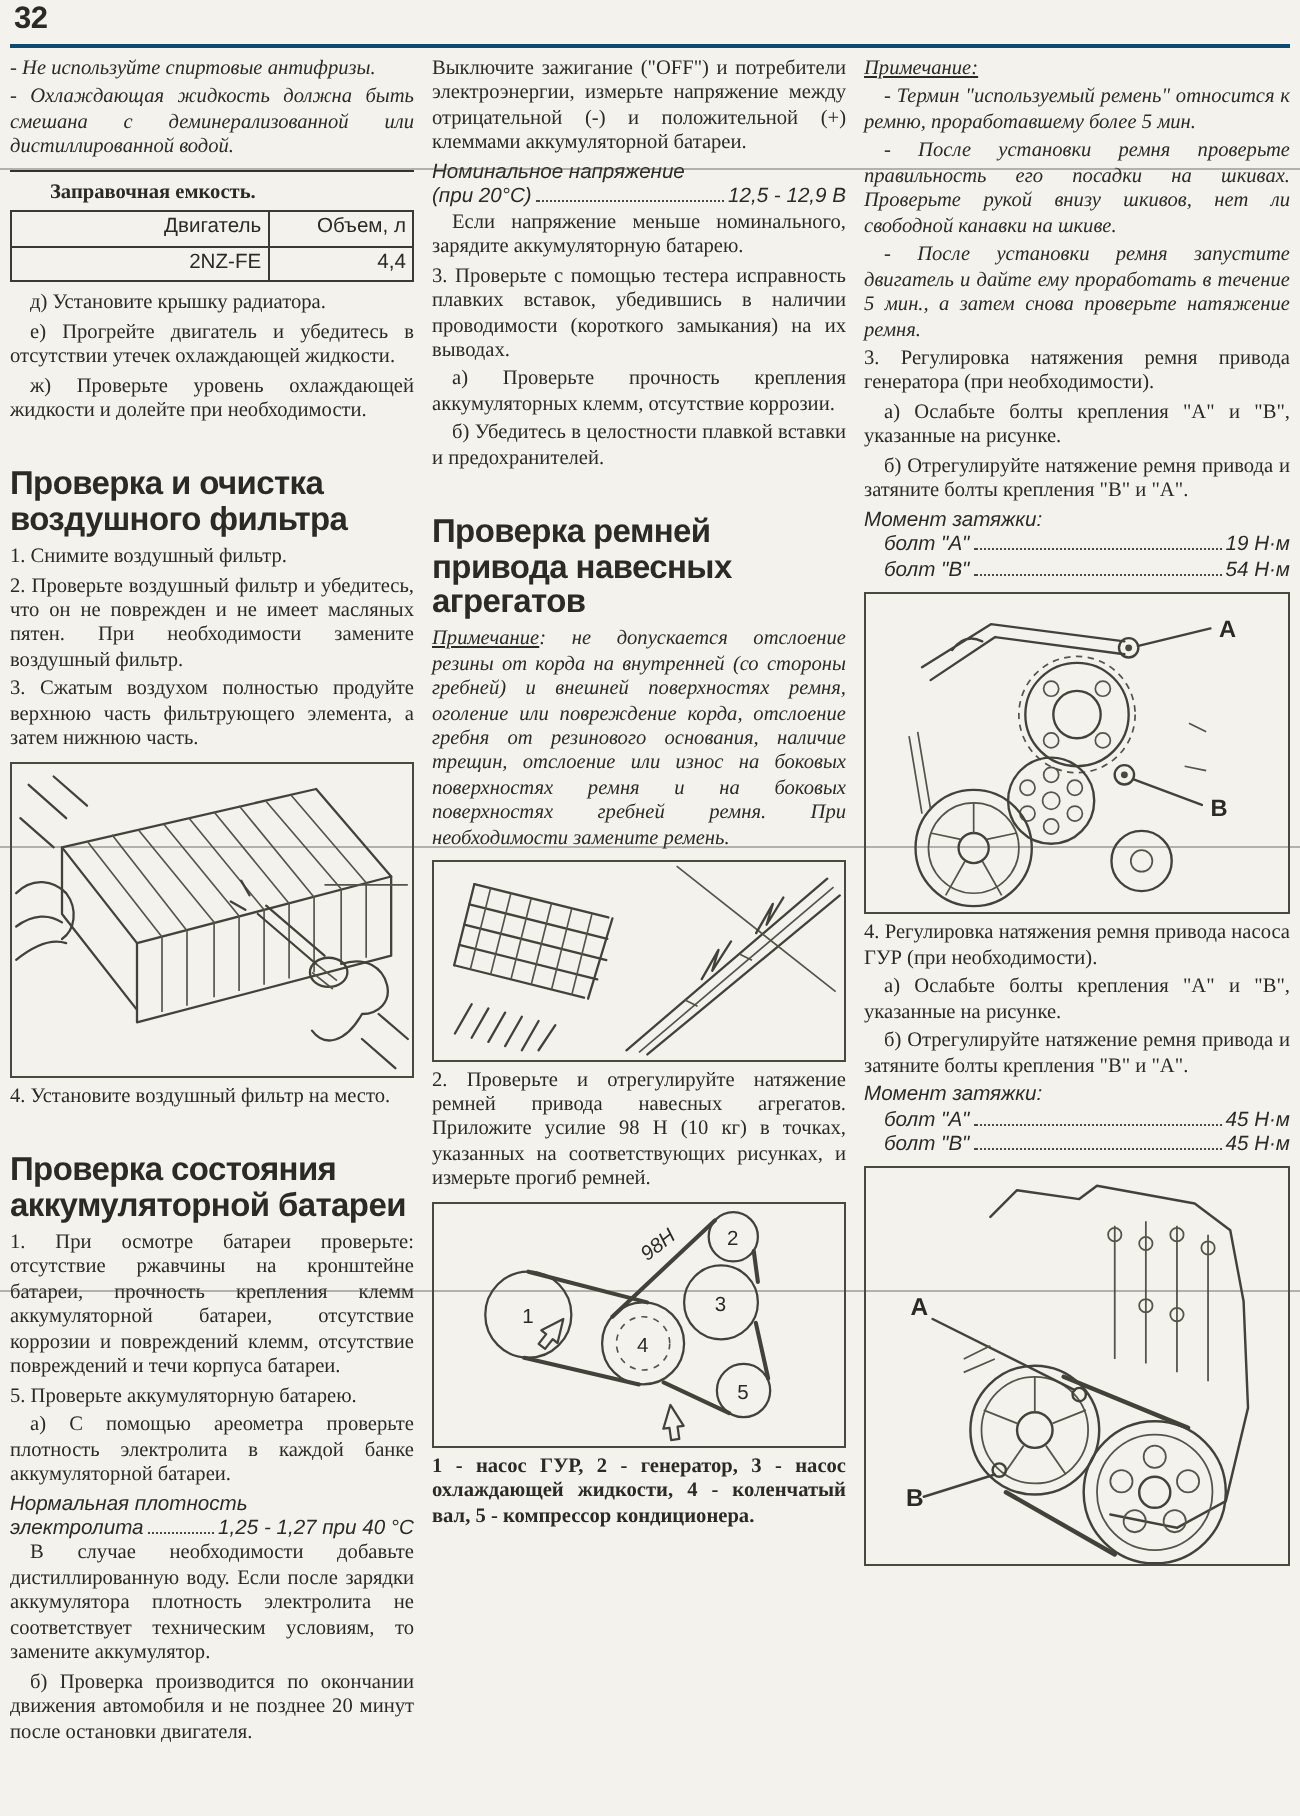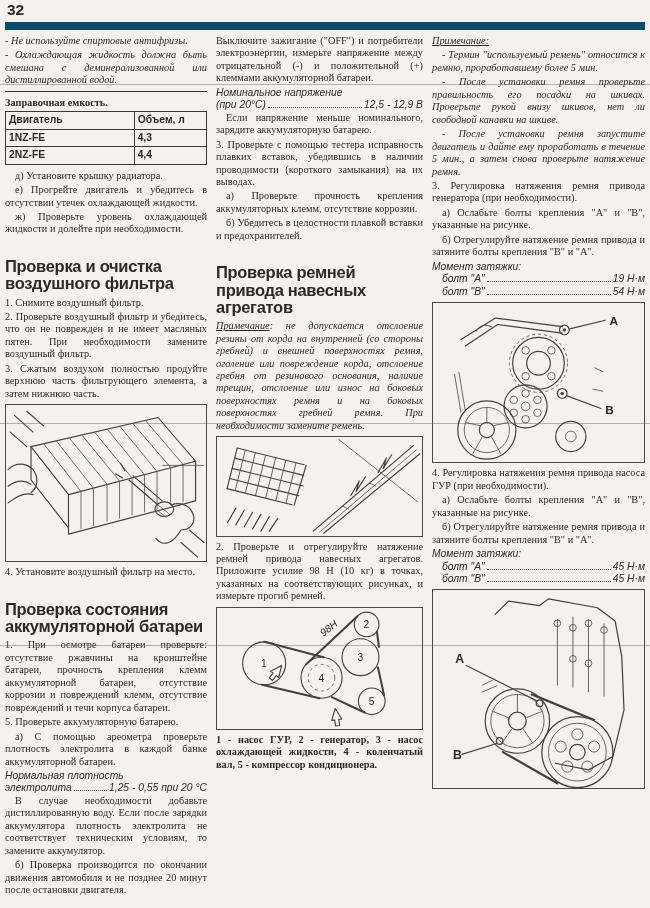--- a/index.html
+++ b/index.html
@@ -6,45 +6,45 @@
   html,body { width:650px; }
   body { background:#e8e7e2; }
   .page {
     width:650px; height:908px; background:#f3f2ed;
     font-family:"Liberation Sans", sans-serif; color:#2b2a25;
     position:relative; overflow:hidden; padding:0 5px 4px 5px;
   }
   
   .hdr {
     display:flex; gap:12px; align-items:baseline;
-    border-bottom:8px solid #0c4a6e; padding:1px 2px 3px 2px;
+    border-bottom:2px solid #0c4a6e; padding:1px 2px 3px 2px;
     font-weight:bold; font-size:15.5px; letter-spacing:-0.2px;
   }
   .hdr .num { flex:0 0 auto; }
   
   .body { display:flex; gap:9px; padding-top:5px; }
   .col { font-size:10.3px; line-height:1.21; text-align:justify; }
   .colL { width:202px; flex:0 0 202px; }
   .rwrap { flex:1; display:flex; flex-direction:column; }
   .cols2 { display:flex; gap:9px; }
   .colM { width:207px; flex:0 0 207px; }
   .colR { flex:1; }
   p { margin:0 0 2px 0;font-family:Liberation Serif, serif; }
   .ind { text-indent:10px; }
   .it { font-style:italic; }
-  .bold { font-weight:bold; }
+  .bold { font-weight:bold;margin-left:20px; }
   .ul { text-decoration:underline; }
   h2 {
     font-size:16.5px; line-height:1.05; font-weight:bold;
     margin:22px 0 4px 0; letter-spacing:-0.3px; text-align:left;
   }
   .hr { border-top:1.5px solid #33322c; margin:4px 0 5px 0; }
   
   table { border-collapse:collapse; width:100%; font-size:10.3px; }
-  td,th { border:1.6px solid #3a3933; padding:2px 3px; text-align:left; font-weight:bold; vertical-align:middle; }
+  td,th { border:1.6px solid #3a3933; padding:2px 3px; text-align:right; font-weight:normal; vertical-align:middle; }
   .captable { margin:2px 0 5px 0; }
   .captable td:first-child, .captable th:first-child { width:64%; }
   
   .leader { display:flex; align-items:baseline; font-style:italic; }
   .leader .lab { white-space:nowrap; }
   .leader .val { white-space:nowrap; }
   .leader .dots { flex:1; border-bottom:1.3px dotted #4a493f; margin:0 2px 2px 2px; min-width:10px; }
   .torq { padding-left:10px; }
   
   .fig { border:1.5px solid #4a493f; margin:4px 0; position:relative; }
@@ -75,24 +75,20 @@
       <p class="it">- Не используйте спиртовые антифризы.</p>
       <p class="it">- Охлаждающая жидкость должна быть смешана с деминерализованной или дистиллированной водой.</p>
       <div class="hr"></div>
 
       <p class="bold">Заправочная емкость.</p>
       <table class="captable">
         <tbody>
             <tr>
           <th>Двигатель</th>
           <th>Объем, л</th>
-        </tr>
-        <tr>
-          <td>1NZ-FE</td>
-          <td>4,3</td>
         </tr>
         <tr>
           <td>2NZ-FE</td>
           <td>4,4</td>
         </tr>
       </tbody>
         </table>
 
       <p class="ind">д) Установите крышку радиатора.</p>
       <p class="ind">е) Прогрейте двигатель и убедитесь в отсутствии утечек охлаждающей жидкости.</p>
@@ -123,21 +119,21 @@
       <p>4. Установите воздушный фильтр на место.</p>
 
       <h2>Проверка состояния аккумуляторной батареи</h2>
       <p>1. При осмотре батареи проверьте: отсутствие ржавчины на кронштейне батареи, прочность крепления клемм аккумуляторной батареи, отсутствие коррозии и повреждений клемм, отсутствие повреждений и течи корпуса батареи.</p>
       <p>5. Проверьте аккумуляторную батарею.</p>
       <p class="ind">а) С помощью ареометра проверьте плотность электролита в каждой банке аккумуляторной батареи.</p>
       <div class="it">Нормальная плотность</div>
       <div class="leader">
         <span class="lab">электролита</span>
         <span class="dots"></span>
-        <span class="val">1,25 - 0,55 при 20 °С</span>
+        <span class="val">1,25 - 1,27 при 40 °С</span>
       </div>
       <p class="ind">В случае необходимости добавьте дистиллированную воду. Если после зарядки аккумулятора плотность электролита не соответствует техническим условиям, то замените аккумулятор.</p>
       <p class="ind">б) Проверка производится по окончании движения автомобиля и не позднее 20 минут после остановки двигателя.</p>
 
     </div>
 
     <div class="rwrap">
       <div class="cols2">
 
         <div class="col colM">

